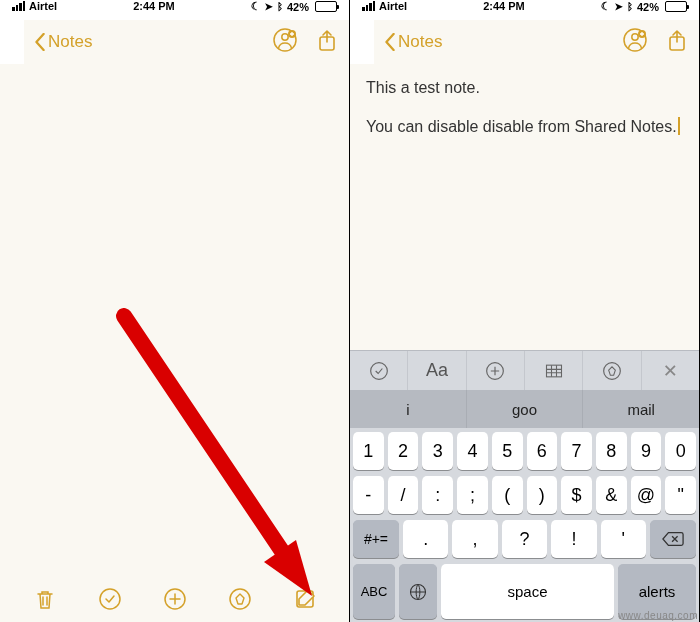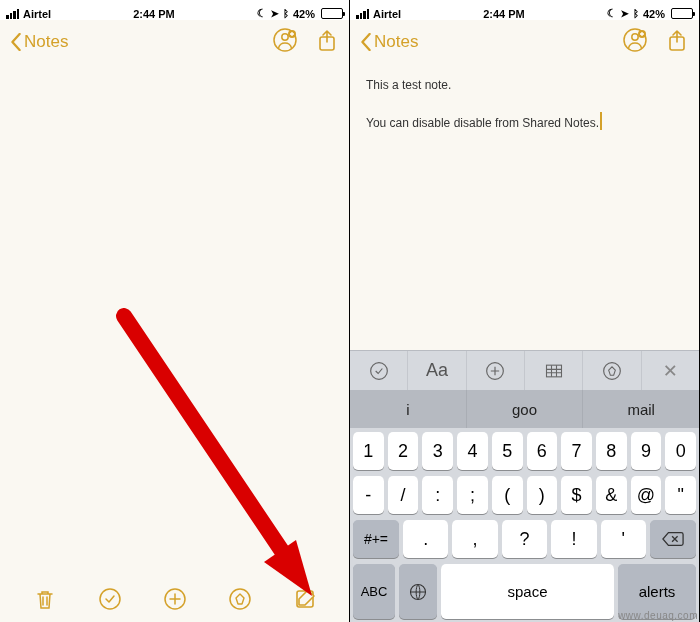--- a/index.html
+++ b/index.html
@@ -19,25 +19,25 @@
     display: flex;
     flex-direction: column;
     border-right: 1px solid #000;
   }
   .phone:last-child { border-right: none; }
   
   .status-bar {
     height: 20px;
     background: #fff;
     display: flex;
-    align-items: flex-end;
+    align-items: flex-start;
     justify-content: space-between;
     font-size: 11px;
     font-weight: 600;
-    padding: 0 6px;
+    padding: 0 12px;
   }
   .status-left, .status-right { display: flex; align-items: center; gap: 4px; }
   .signal { display: flex; align-items: flex-end; gap: 1px; }
   .signal span { width: 2.5px; background: #000; }
   .signal span:nth-child(1){height:4px}
   .signal span:nth-child(2){height:6px}
   .signal span:nth-child(3){height:8px}
   .signal span:nth-child(4){height:10px}
   .battery-icon {
     width: 22px; height: 11px;
@@ -49,31 +49,32 @@
     width: 2px; height: 4px; background: #000; border-radius: 0 1px 1px 0;
   }
   .battery-fill { height: 100%; width: 42%; background: #000; }
   
   .nav-bar {
     height: 44px;
     display: flex; align-items: center;
     justify-content: space-between;
     padding: 0 10px;
     background: #faf8f2;
+    margin-left: 24px;
   }
   .nav-back { display: flex; align-items: center; color: #d4a12a; font-size: 17px; gap: 2px; }
   .nav-icons { display: flex; align-items: center; gap: 18px; }
   .icon { color: #d4a12a; }
   .nav-icons svg { width: 24px; height: 24px; }
   
   .note-body {
     flex: 1;
     background: #faf8f2;
     padding: 14px 16px;
-    font-size: 12px;
+    font-size: 16px;
     color: #333;
   }
   .note-body p { margin-bottom: 18px; line-height: 1.3; }
   .cursor {
     display: inline-block; width: 2px; height: 18px;
     background: #d4a12a; vertical-align: text-bottom; margin-left: 1px;
   }
   
   .bottom-toolbar {
     height: 46px;

